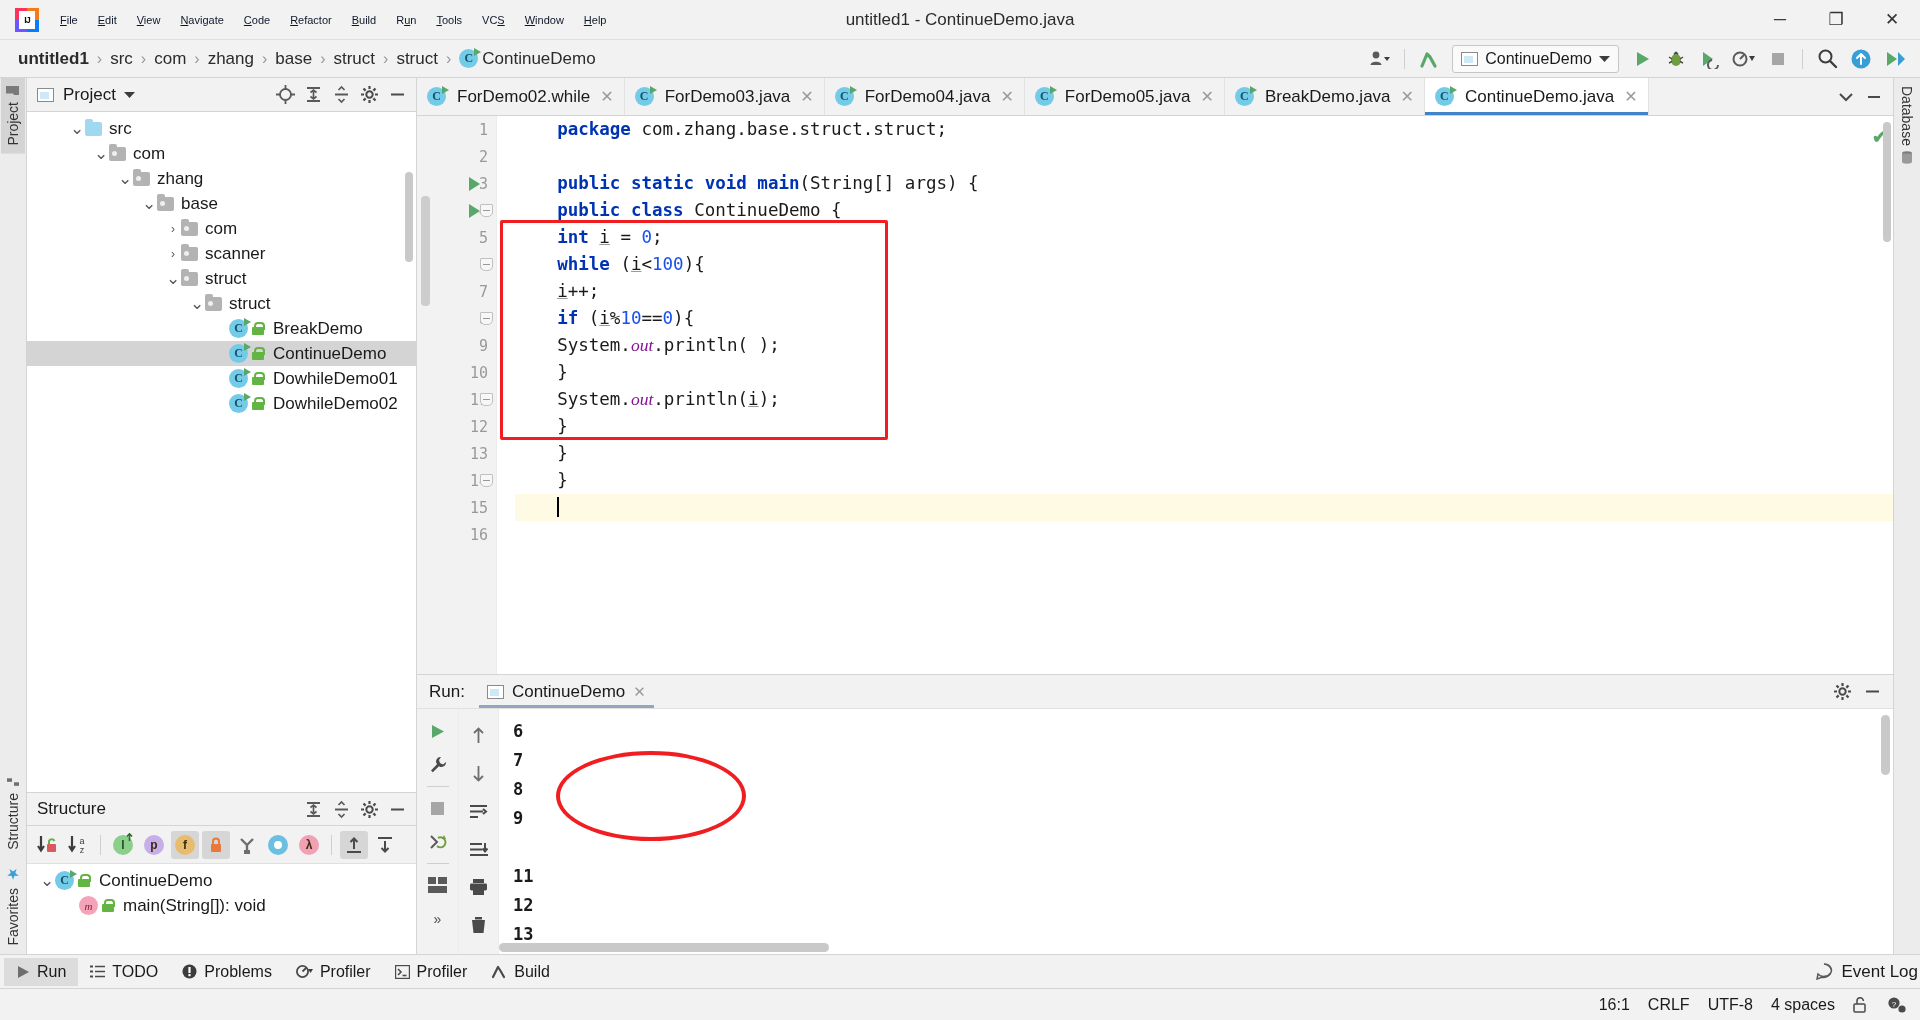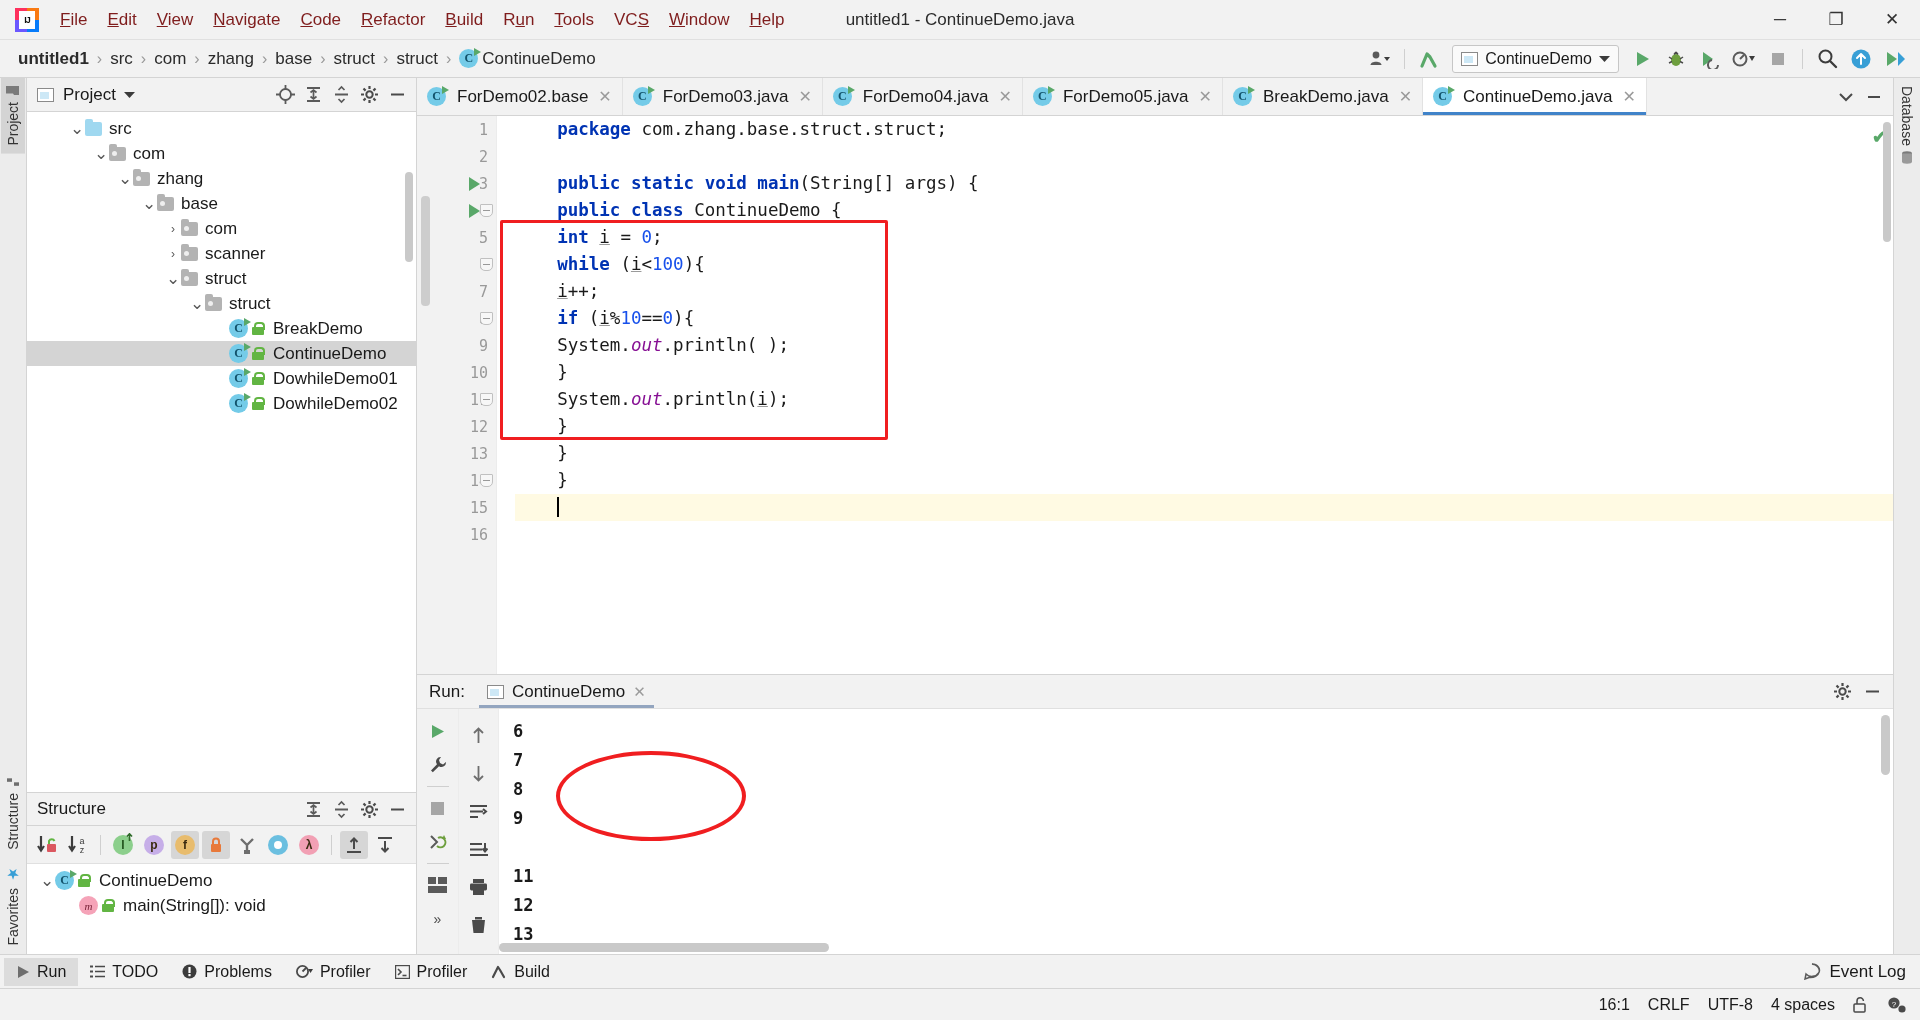--- a/index.html
+++ b/index.html
@@ -19,21 +19,21 @@
   }
   .ij-logo { width:26px; height:26px; margin:0 10px 0 14px; position:relative; flex:0 0 auto; }
   .ij-logo .q { position:absolute; width:12px; height:12px; }
   .ij-logo .q1 { left:1px; top:1px; background:#fe315d; }
   .ij-logo .q2 { right:1px; top:1px; background:#f97a12; }
   .ij-logo .q3 { left:1px; bottom:1px; background:#6b57ff; }
   .ij-logo .q4 { right:1px; bottom:1px; background:#087cfa; }
   .ij-logo .inner { position:absolute; left:5px; top:4px; width:16px; height:18px;
     background:#fff; z-index:2; display:flex; align-items:center; justify-content:center;
     font-size:9px; font-weight:bold; color:#111; letter-spacing:-1px; }
-  .menu-item { padding:5px 10px; font-size:17px; color:#7f1d1d; cursor:default; white-space:nowrap; }
+  .menu-item { padding:5px 10px; font-size:11px; color:#0f172a; cursor:default; white-space:nowrap; }
   .menu-item u { text-decoration:underline; }
   .win-title { position:absolute; left:0; right:0; text-align:center; font-size:17px; color:#2b2b2b;
      pointer-events:none; }
   .win-btns { margin-left:auto; display:flex; height:100%; }
   .win-btn { width:56px; height:100%; display:flex; align-items:center; justify-content:center;
      font-size:17px; color:#333; }
 
   
   .navbar {
     height:38px; background:#f2f2f2; display:flex; align-items:center;
@@ -138,21 +138,21 @@
      align-items:center; justify-content:center; }
   .foldbox { width:13px; height:13px; border:1px solid #c0c0c0; position:relative; background:#f7f7f7;
      border-radius:1px 1px 5px 5px; }
   .foldbox:after { content:""; position:absolute; left:2px; top:5px; width:7px; height:1px; background:#999; }
   .code { flex:1 1 auto; position:relative; font-family:"DejaVu Sans Mono", monospace;
      font-size:17.5px; padding-left:18px; overflow:hidden; }
   .cline { height:27px; line-height:27px; white-space:pre; }
   .cline.cur { background:#fffae3; }
   .kw { color:#0033b3; font-weight:bold; }
   .num { color:#1750eb; }
-  .fld { color:#871094; font-style:italic; }
+  .fld { color:#871094; font-style:italic;font-family:Liberation Serif, serif; }
   .ident-u { text-decoration:underline; text-decoration-color:#9a9a9a; }
   .caret { display:inline-block; width:2px; height:20px; background:#000; vertical-align:-4px; }
   .codescroll { position:absolute; right:2px; top:6px; width:8px; height:120px; background:#c9c9c9;
      border-radius:4px; }
   .marker-ok { position:absolute; right:6px; top:10px; color:#59a869; font-size:18px; font-weight:bold; }
   .redbox { position:absolute; border:3px solid #f01e20; border-radius:2px; pointer-events:none; }
 
   
   .runpanel { height:280px; flex:0 0 280px; display:flex; flex-direction:column;
      border-top:1px solid #d4d4d4; background:#fff; }
@@ -179,21 +179,21 @@
      background:#c9c9c9; border-radius:5px; }
   .console-scroll-h { position:absolute; left:0; bottom:2px; height:9px; width:330px;
      background:#c9c9c9; border-radius:5px; }
   .ellipse { position:absolute; border:4px solid #f01e20; border-radius:50%; pointer-events:none; }
 
   
   .bottombar { height:34px; background:#f2f2f2; border-top:1px solid #d4d4d4; display:flex;
      align-items:center; padding-left:4px; flex:0 0 34px; }
   .bt-item { display:flex; align-items:center; gap:7px; padding:5px 12px; font-size:16px; }
   .bt-item.active { background:#dcdcdc; }
-  .bottombar-right { margin-left:auto; display:flex; align-items:center; padding-right:14px; gap:8px; }
+  .bottombar-right { margin-left:auto; display:flex; align-items:center; padding-right:2px; gap:8px; }
 
   
   .statusbar { height:32px; background:#f2f2f2; border-top:1px solid #d4d4d4; display:flex;
      align-items:center; padding:0 14px; font-size:16px; flex:0 0 32px; }
   .sb-left { display:flex; align-items:center; gap:9px; }
   .sb-right { margin-left:auto; display:flex; align-items:center; gap:18px; }
 
   svg { display:block; }
 </style>
 </head>
@@ -591,21 +591,21 @@
             </span>
             <span>main(String[]): void</span>
           </div>
         </div>
     </div>
 
     <div class="editorcol">
       <div class="tabbar" id="editor-tabs">
           <div class="etab">
             <span class="cls-ic">C</span>
-            <span>ForDemo02.base</span>
+            <span>ForDemo02.while</span>
             <span class="x">✕</span>
           </div>
           <div class="etab">
             <span class="cls-ic">C</span>
             <span>ForDemo03.java</span>
             <span class="x">✕</span>
           </div>
           <div class="etab">
             <span class="cls-ic">C</span>
             <span>ForDemo04.java</span>

